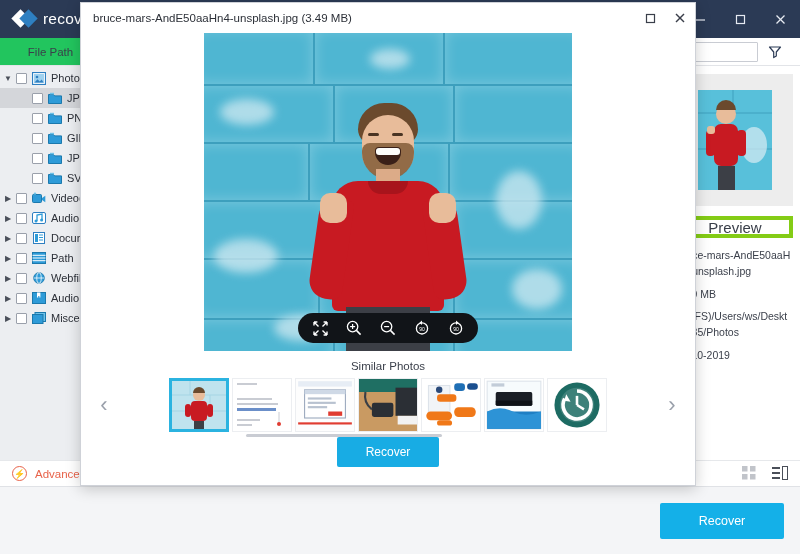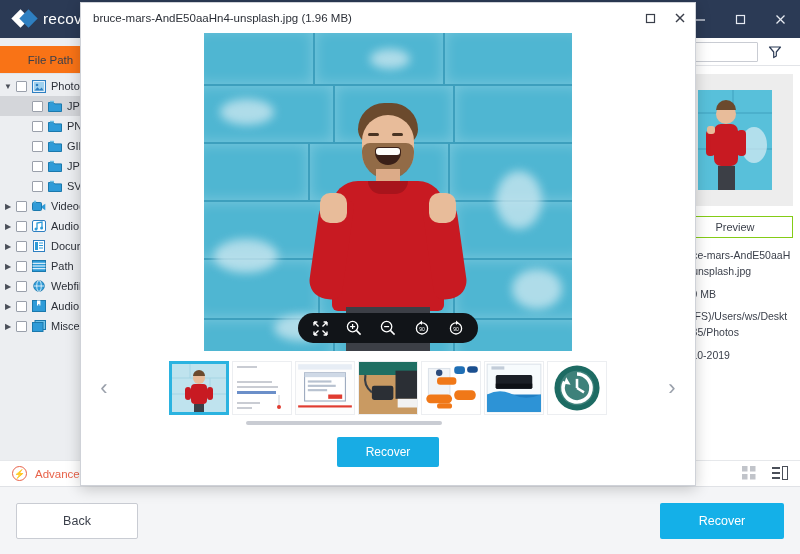--- a/index.html
+++ b/index.html
@@ -51,22 +51,22 @@
     display: flex; align-items: center; justify-content: center; color: #2b3a55;
   }
 
   
   .left-panel {
     position: absolute; left: 0; top: 38px; width: 102px; bottom: 68px;
     background: #eceef1; border-right: 1px solid #dcdee2;
   }
   .lp-head {
     height: 28px; display: flex; align-items: center; justify-content: center;
-    background: #f97316; border-bottom: 1px solid #e2e4e8;
-    font-size: 11.5px; color: #3a3f4a; margin-top: 8px;
+    background: #22c55e; border-bottom: 1px solid #e2e4e8;
+    font-size: 11.5px; color: #3a3f4a;
   }
   .tree { padding-top: 2px; }
   .tree-row {
     display: flex; align-items: center; height: 20px; font-size: 11px;
     color: #2c3038; white-space: nowrap; position: relative;
   }
   .tree-row.selected { background: #d4d6da; }
   .tw-arrow {
     width: 16px; text-align: center; font-size: 8px; color: #4a4f59; flex: 0 0 16px;
   }
@@ -102,22 +102,22 @@
   
   .right-panel {
     position: absolute; right: 0; top: 66px; width: 132px; bottom: 68px;
     background: #ffffff; border-left: 1px solid #e2e4e8; padding: 8px 8px 0 8px;
   }
   .rp-thumb {
     width: 116px; height: 132px; background: #ededed;
     display: flex; align-items: center; justify-content: center; overflow: hidden;
   }
   .rp-preview-btn {
-    margin-top: 10px; width: 116px; height: 22px; border: 1px solid #84cc16;
-    background: #fff; font-size: 11px; color: #3a3f4a;
+    margin-top: 10px; width: 116px; height: 22px; border: 4px solid #84cc16;
+    background: #fff; font-size: 15px; color: #3a3f4a;
     display: flex; align-items: center; justify-content: center; text-align: center;
   }
   .rp-meta { margin-top: 10px; font-size: 10.5px; color: #3a3f4a; line-height: 1.5; }
   .rp-meta div { word-break: break-all; margin-bottom: 7px; }
 
   
   .status-strip {
     position: absolute; left: 0; right: 0; bottom: 68px; height: 26px;
     background: #ffffff; border-top: 1px solid #e6e8eb;
     display: flex; align-items: center; padding: 0 12px;
@@ -566,28 +566,27 @@
             <rect x="0" y="1" width="8" height="2" fill="#4a4f59"></rect>
             <rect x="0" y="6" width="8" height="2" fill="#4a4f59"></rect>
             <rect x="0" y="11" width="8" height="2" fill="#4a4f59"></rect>
             <rect x="10.5" y="0.5" width="5" height="13" fill="none" stroke="#4a4f59"></rect>
           </svg>
       </span>
     </div>
   </div>
 
   <div class="footer">
-    <div class="btn-back">Back</div>
     <div class="btn-recover-main">Recover</div>
   </div>
 
   <div class="modal">
 
     <div class="modal-title">
-      <span>bruce-mars-AndE50aaHn4-unsplash.jpg (1.96  MB)</span>
+      <span>bruce-mars-AndE50aaHn4-unsplash.jpg (3.49  MB)</span>
       <div class="modal-ctrls">
         <div class="modal-btn">
           <svg width="11" height="11" viewBox="0 0 11 11">
               <rect x="1.5" y="1.5" width="8" height="8" fill="none" stroke="#3a3f4a" stroke-width="1.2"></rect>
             </svg>
         </div>
         <div class="modal-btn">
           <svg width="12" height="12" viewBox="0 0 12 12">
               <line x1="2" y1="2" x2="10" y2="10" stroke="#3a3f4a" stroke-width="1.4"></line>
               <line x1="10" y1="2" x2="2" y2="10" stroke="#3a3f4a" stroke-width="1.4"></line>
@@ -677,20 +676,21 @@
             <svg width="16" height="16" viewBox="0 0 16 16">
                 <circle cx="8" cy="8.4" r="5.6" fill="none" stroke="#fff" stroke-width="1.3"></circle>
                 <path d="M8 2.8V0.6L10.6 2.8 8 5z" fill="#fff"></path>
                 <text x="8" y="10.6" font-size="5" fill="#fff" text-anchor="middle" font-family="Liberation Sans">90</text>
               </svg>
           </span>
         </div>
       </div>
     </div>
 
+    <div class="similar-title">Similar Photos</div>
 
     <div class="strip-wrap">
       <span class="arrow-btn">‹</span>
       <div class="strip">
         <div class="thumb sel">
           <svg width="100%" height="100%" viewBox="0 0 54 48" preserveAspectRatio="none">
             <rect width="54" height="48" fill="#bfe3ee"></rect>
             <line x1="0" y1="14" x2="54" y2="14" stroke="#a5d5e4"></line>
               <line x1="0" y1="30" x2="54" y2="30" stroke="#a5d5e4"></line>
             <line x1="18" y1="0" x2="18" y2="14" stroke="#a5d5e4"></line>

